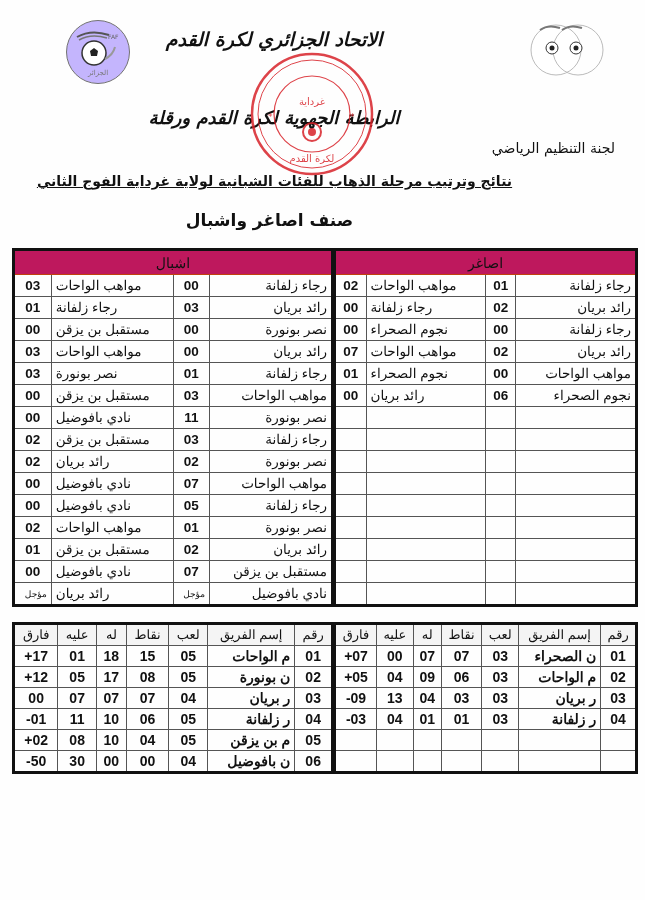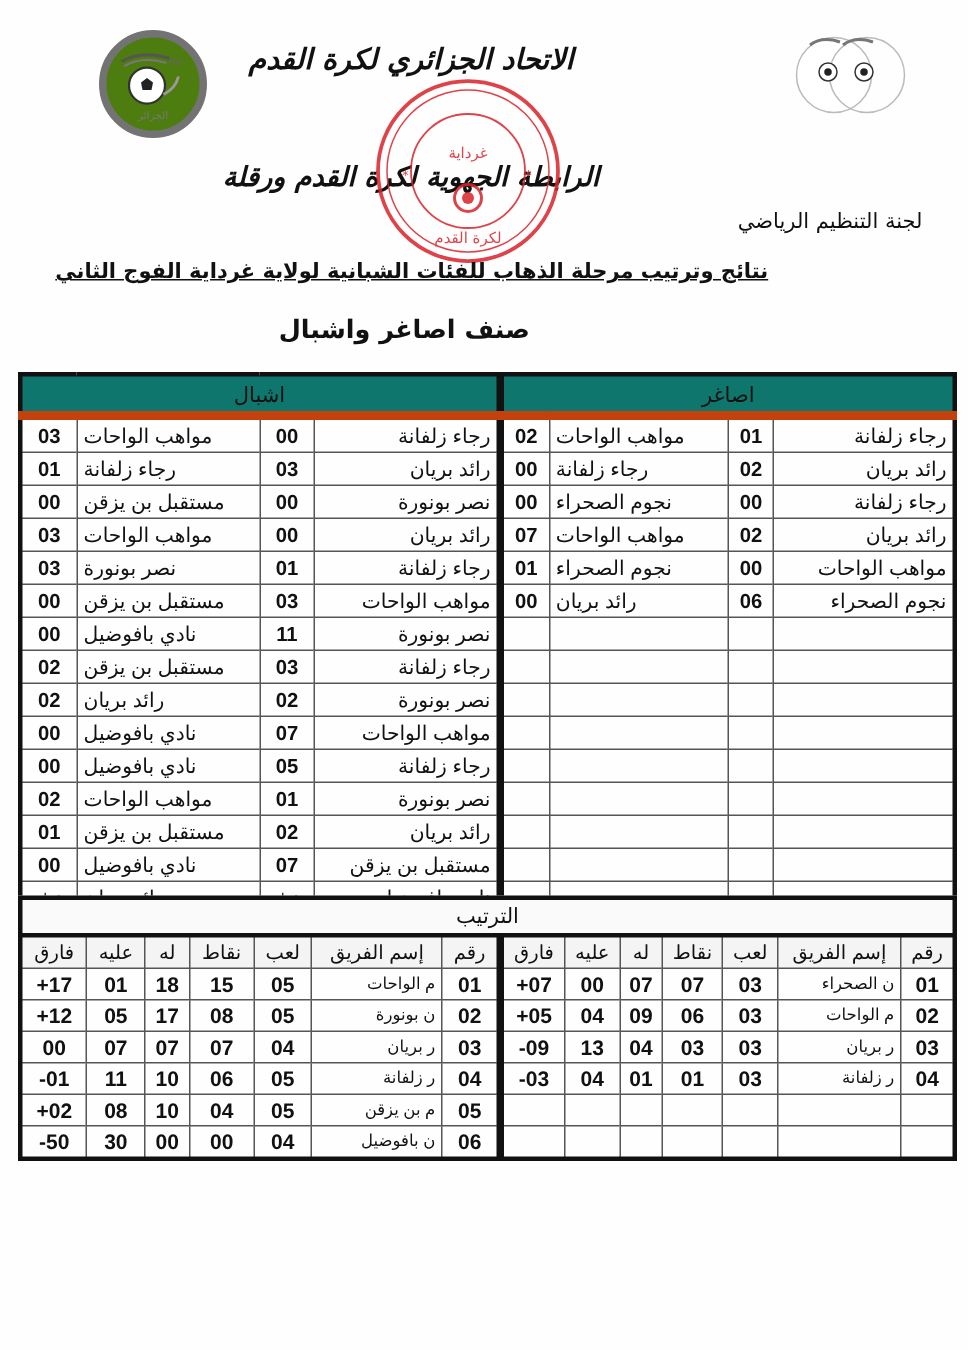--- a/index.html
+++ b/index.html
@@ -1,41 +1,41 @@
 <!DOCTYPE html>
 <html><head>
 <meta charset="utf-8">
 <style>
   html,body{margin:0;padding:0;background:#fff;}
   body{width:645px;height:900px;position:relative;overflow:hidden;font-family:"DejaVu Sans",sans-serif;color:#111;}
   .page{position:absolute;inset:0;background:#fefefe;}
-  .logo{position:absolute;border-radius:50%;border:5px solid #737373;background:#4d7c0f;}
+  .logo{position:absolute;border-radius:50%;border:1px solid #737373;background:#c4b5fd;}
   .logo svg{display:block;}
   .hdr{position:absolute;left:0;width:548px;text-align:center;direction:rtl;font-weight:bold;font-style:italic;font-family:"DejaVu Serif",serif;}
   .h1{top:28px;font-size:19px;}
   .h2{top:62px;font-size:18px;margin-top:45px;}
   .h3{top:88px;font-size:24px;letter-spacing:0.3px;}
   .stamp{position:absolute;left:248px;top:50px;width:128px;height:128px;opacity:.85;pointer-events:none;}
   .committee{position:absolute;right:30px;top:140px;direction:rtl;font-size:14px;}
   .subtitle{position:absolute;left:0;width:549px;top:173px;text-align:center;direction:rtl;font-size:14px;font-weight:bold;text-decoration:underline;}
   .category{position:absolute;left:0;width:539px;top:210px;text-align:center;direction:rtl;font-size:17px;font-weight:bold;}
 
   table{border-collapse:collapse;direction:rtl;position:absolute;font-family:"Liberation Sans",sans-serif;}
   td,th{border:1px solid #555;padding:0 4px;white-space:nowrap;height:21px;line-height:20px;font-size:13.5px;}
-  .res th{background:#0f766e;font-weight:normal;font-size:14px;border-bottom:6px solid #c2410c;height:23px;}
+  .res th{background:#be185d;font-weight:normal;font-size:14px;border-bottom:1px solid #c2410c;height:23px;}
   .res .name{text-align:right;}
   .res .opp{text-align:left;}
   .res .score{text-align:center;font-weight:bold;font-family:"Liberation Sans",sans-serif;}
   .res .small{font-size:9px;font-weight:normal;text-align:right;}
   #tbl-ashbal{left:12px;top:248px;width:322px;border:3px solid #111;}
   #tbl-asaghir{left:333px;top:248px;width:305px;border:3px solid #111;}
   .title-bar{position:absolute;left:12px;top:597px;width:620px;height:22px;border:3px solid #111;text-align:center;line-height:22px;direction:rtl;font-size:14px;background:#fafafa;}
   .st th{font-weight:normal;font-size:13px;background:#f4f4f4;height:20px;}
   .st td{text-align:center;font-weight:bold;font-size:14px;height:20px;}
-  .st td.tn{text-align:right;font-weight:normal;font-size:11px;}
+  .st td.tn{text-align:right;font-weight:bold;font-size:14px;}
   #st-ashbal{left:12px;top:622px;width:322px;border:3px solid #111;}
   #st-asaghir{left:333px;top:622px;width:305px;border:3px solid #111;}
 </style>
 </head>
 <body>
 
 <div class="page">
 
   <div class="logo" style="left:66px;top:20px;width:62px;height:62px;">
     <svg width="62" height="62" viewBox="0 0 62 62">
@@ -274,21 +274,20 @@
         </tr>
         <tr>
           <td class="name">نادي بافوضيل</td>
           <td class="score small">مؤجل</td>
           <td class="opp">رائد بريان</td>
           <td class="score small">مؤجل</td>
         </tr>
       </tbody>
   </table>
 
-  <div class="title-bar">الترتيب</div>
 
   <table class="st" id="st-asaghir">
     <thead>
         <tr id="sthead-asaghir">
           <th>رقم</th>
           <th>إسم الفريق</th>
           <th>لعب</th>
           <th>نقاط</th>
           <th>له</th>
           <th>عليه</th>

